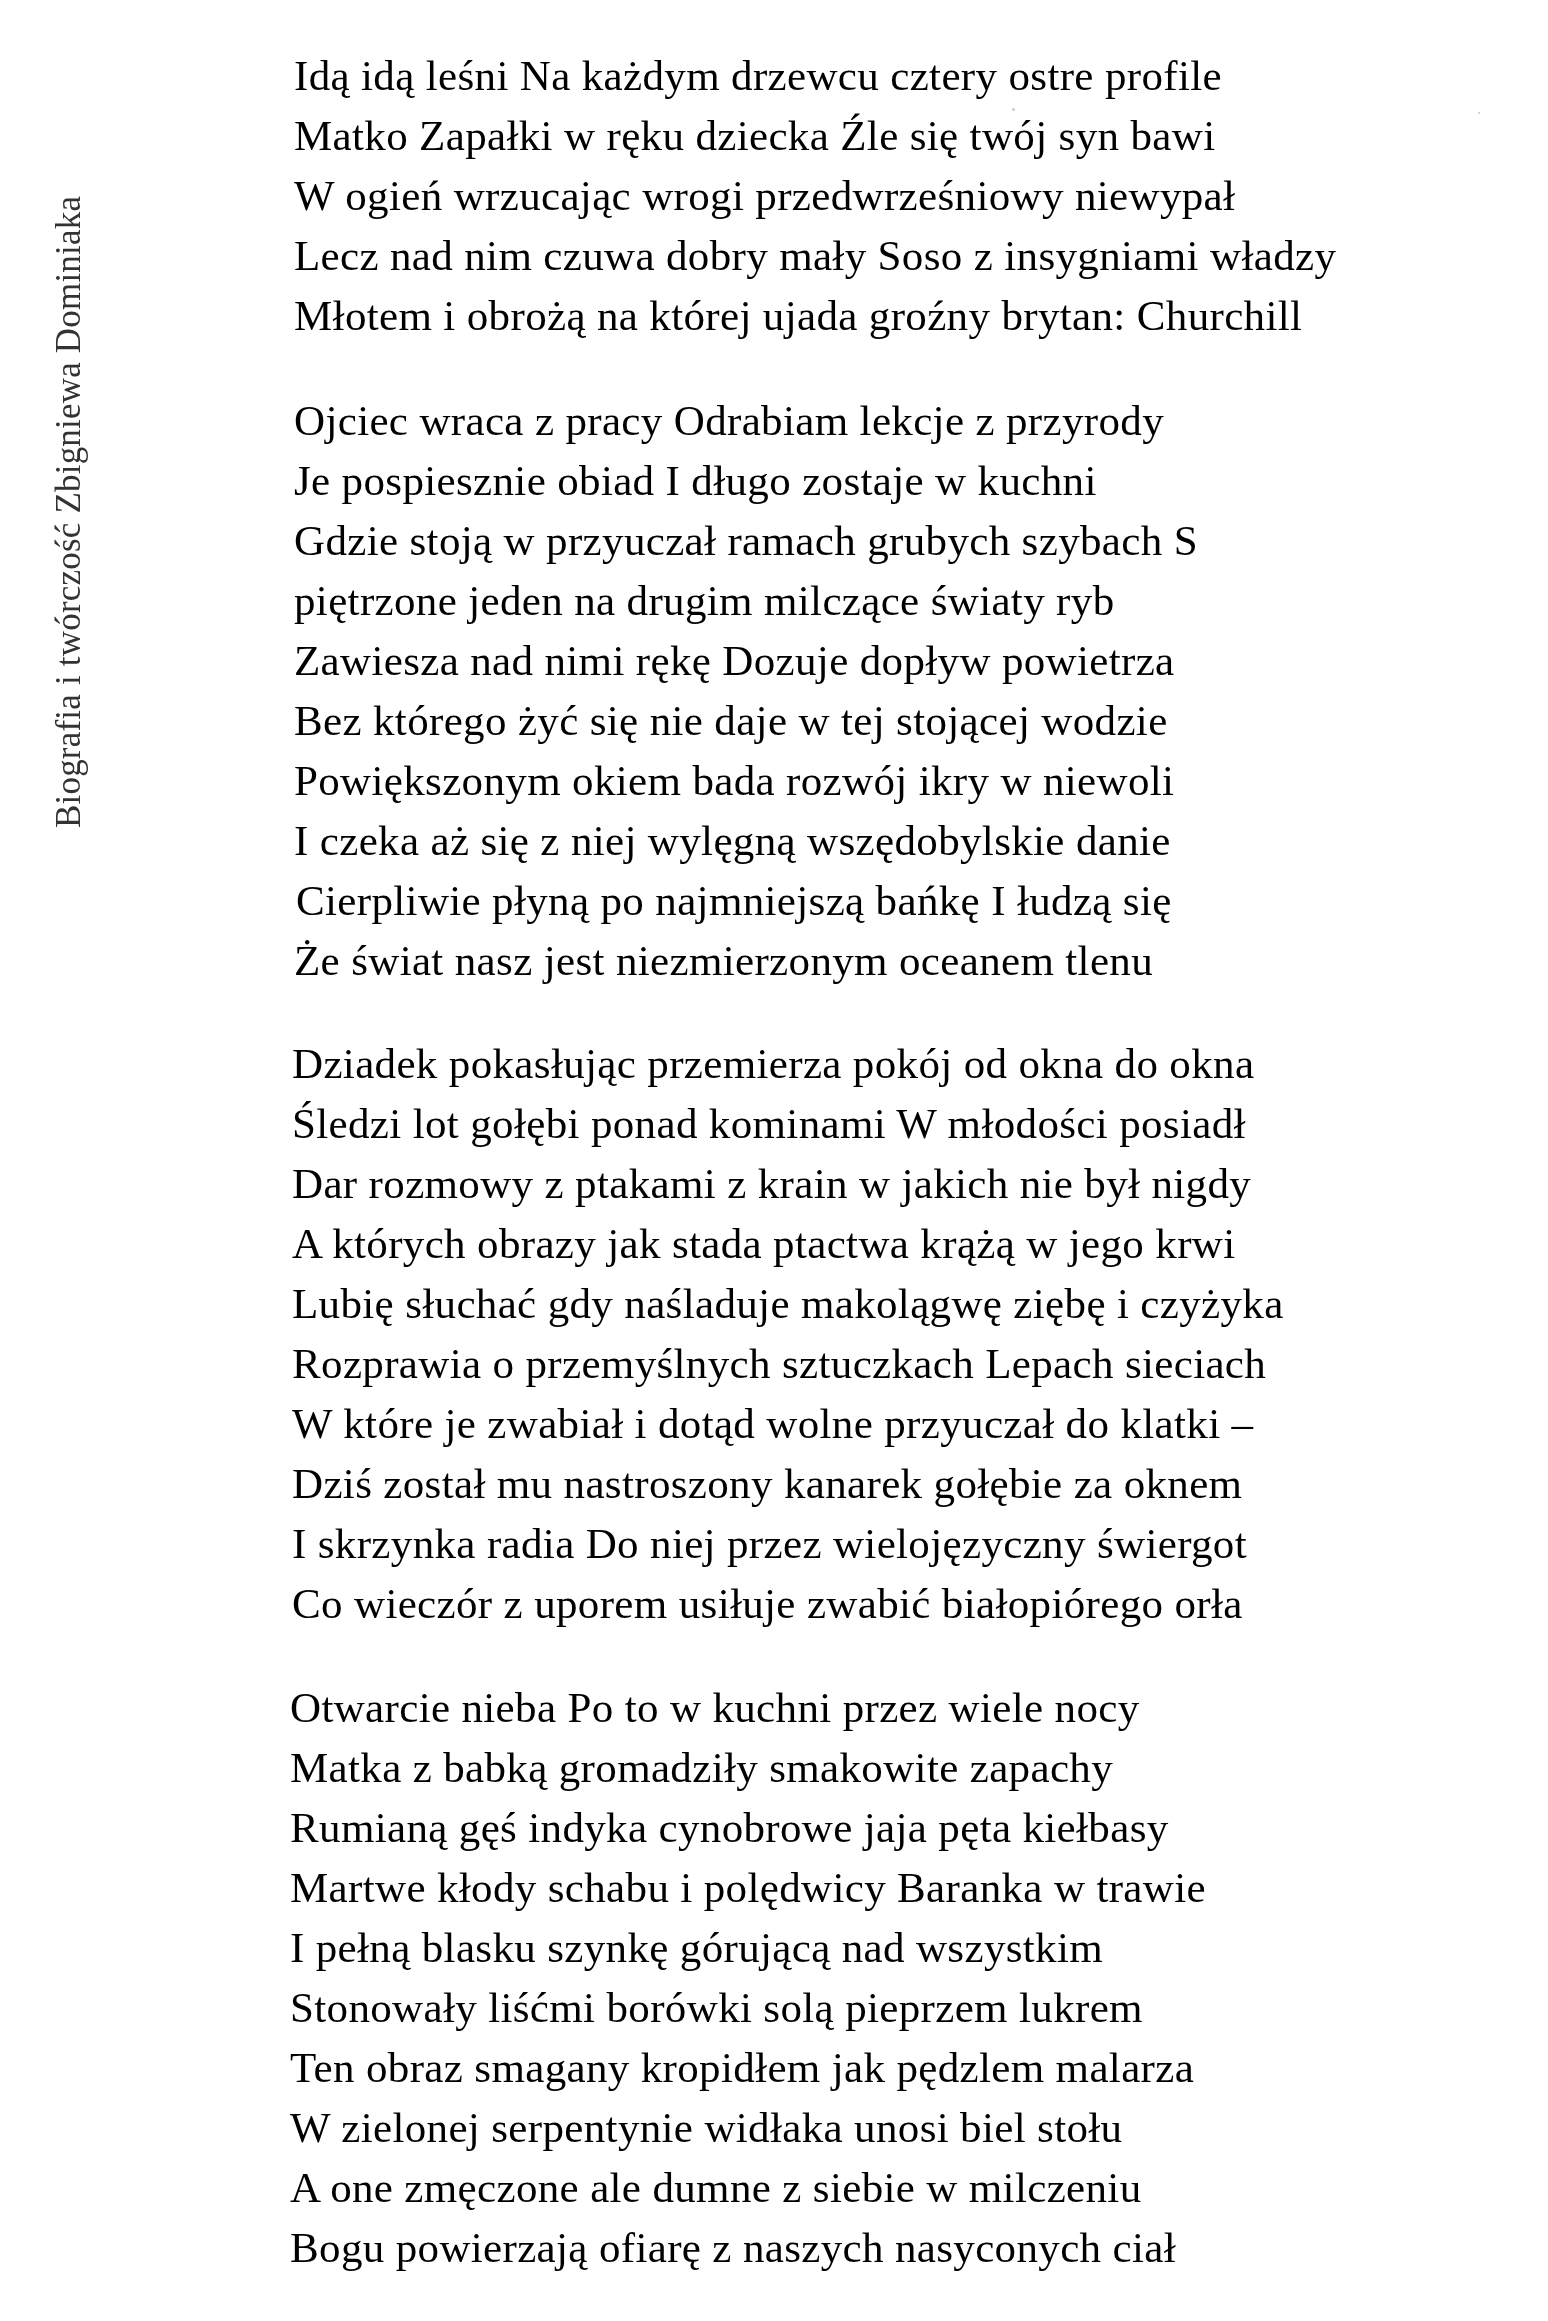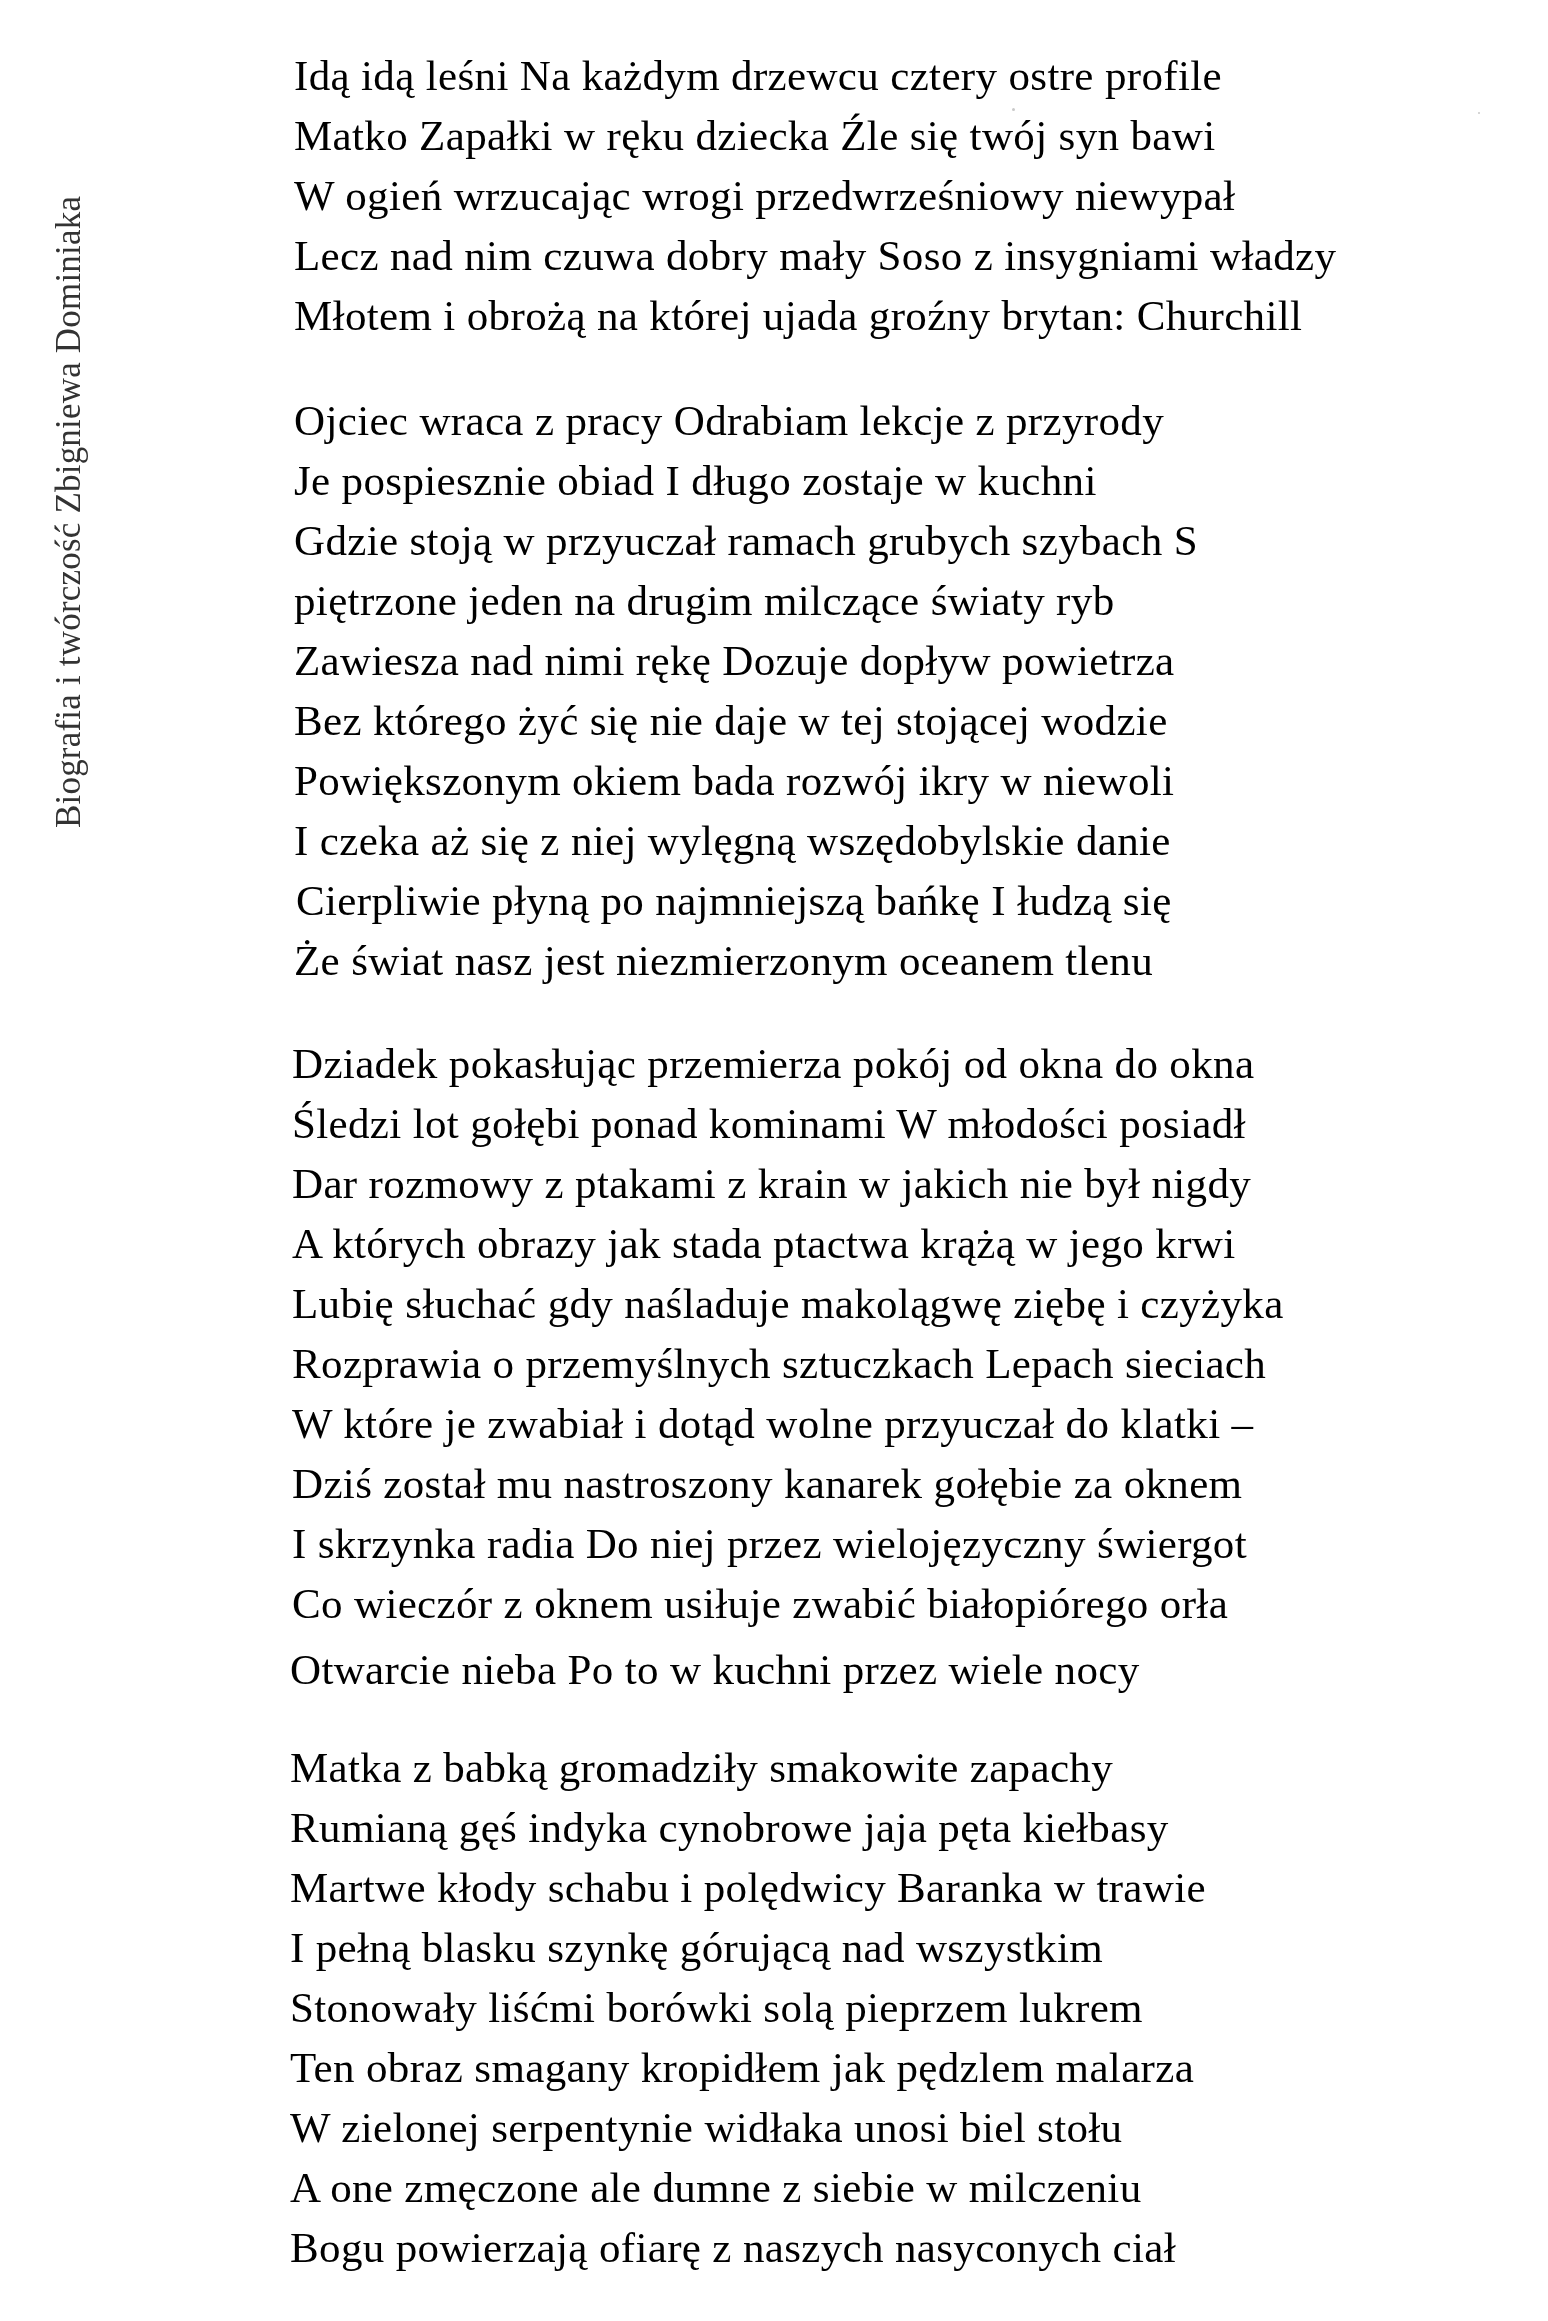--- a/index.html
+++ b/index.html
@@ -92,24 +92,24 @@
   <div class="stanza" id="stanza-2">
       <div class="line" style="top: 1042px; left: -2px; text-align: center;">Dziadek pokasłując przemierza pokój od okna do okna</div>
       <div class="line" style="top: 1102px; left: -2px;">Śledzi lot gołębi ponad kominami W młodości posiadł</div>
       <div class="line" style="top: 1162px; left: -2px;">Dar rozmowy z ptakami z krain w jakich nie był nigdy</div>
       <div class="line" style="top: 1222px; left: -2px;">A których obrazy jak stada ptactwa krążą w jego krwi</div>
       <div class="line" style="top: 1282px; left: -2px;">Lubię słuchać gdy naśladuje makolągwę ziębę i czyżyka</div>
       <div class="line" style="top: 1342px; left: -2px;">Rozprawia o przemyślnych sztuczkach Lepach sieciach</div>
       <div class="line" style="top: 1402px; left: -2px;">W które je zwabiał i dotąd wolne przyuczał do klatki –</div>
       <div class="line" style="top: 1462px; left: -2px;">Dziś został mu nastroszony kanarek gołębie za oknem</div>
       <div class="line" style="top: 1522px; left: -2px;">I skrzynka radia Do niej przez wielojęzyczny świergot</div>
-      <div class="line" style="top: 1582px; left: -2px;">Co wieczór z oknem usiłuje zwabić białopiórego orła</div>
+      <div class="line" style="top: 1582px; left: -2px;">Co wieczór z uporem usiłuje zwabić białopiórego orła</div>
     </div>
   <div class="stanza" id="stanza-3">
-      <div class="line" style="top: 1648px; left: -4px;">Otwarcie nieba Po to w kuchni przez wiele nocy</div>
+      <div class="line" style="top: 1686px; left: -4px;">Otwarcie nieba Po to w kuchni przez wiele nocy</div>
       <div class="line" style="top: 1746px; left: -4px;">Matka z babką gromadziły smakowite zapachy</div>
       <div class="line" style="top: 1806px; left: -4px;">Rumianą gęś indyka cynobrowe jaja pęta kiełbasy</div>
       <div class="line" style="top: 1866px; left: -4px;">Martwe kłody schabu i polędwicy Baranka w trawie</div>
       <div class="line" style="top: 1926px; left: -4px;">I pełną blasku szynkę górującą nad wszystkim</div>
       <div class="line" style="top: 1986px; left: -4px;">Stonowały liśćmi borówki solą pieprzem lukrem</div>
       <div class="line" style="top: 2046px; left: -4px; text-align: center;">Ten obraz smagany kropidłem jak pędzlem malarza</div>
       <div class="line" style="top: 2106px; left: -4px;">W zielonej serpentynie widłaka unosi biel stołu</div>
       <div class="line" style="top: 2166px; left: -4px;">A one zmęczone ale dumne z siebie w milczeniu</div>
       <div class="line" style="top: 2226px; left: -4px;">Bogu powierzają ofiarę z naszych nasyconych ciał</div>
     </div>

